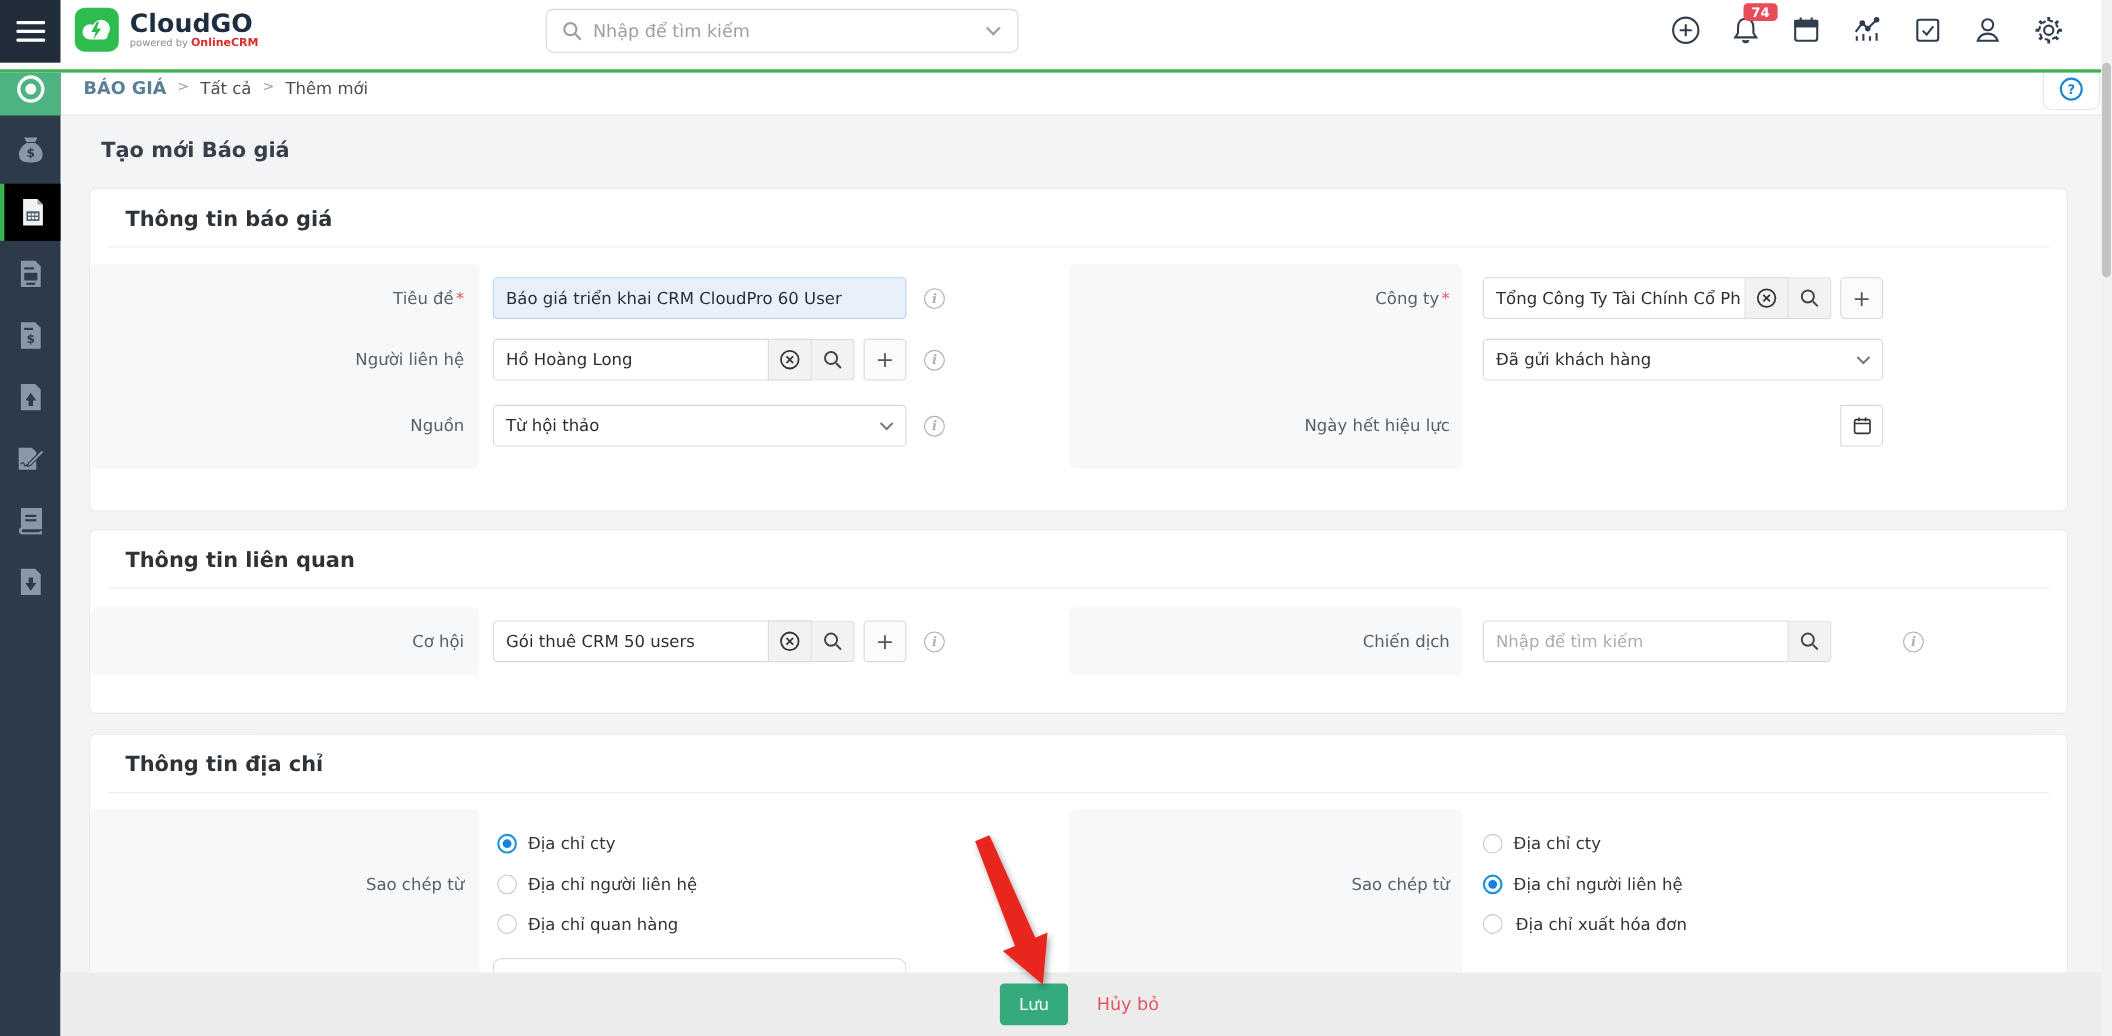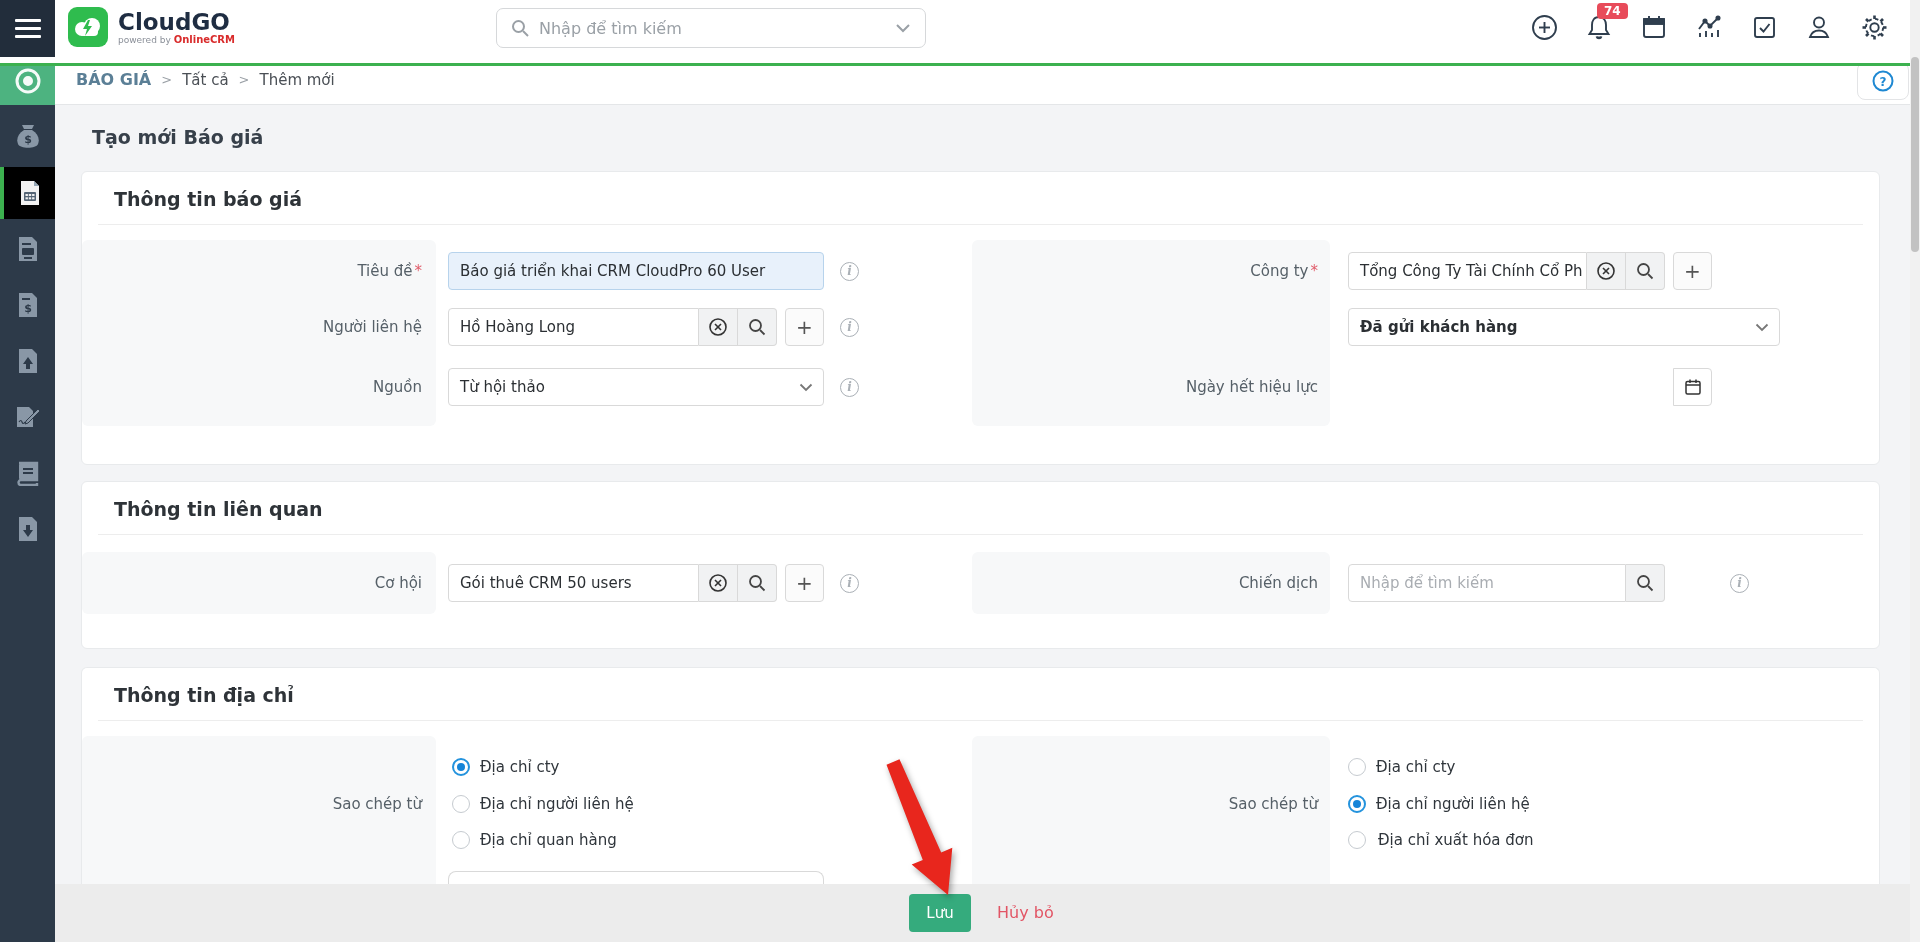--- a/index.html
+++ b/index.html
@@ -13,21 +13,21 @@
   .burger-bars { display:flex; flex-direction:column; }
   .logo-wrap { position:absolute; left:68px; top:7px; display:flex; align-items:center; }
   .logo-mark { width:40px; height:40px; background:#2fbc4e; border-radius:9px; position:relative; }
   .logo-mark svg { position:absolute; left:4px; top:8px; }
   .logo-text { margin-left:10px; }
   .brand { font-size:23px; font-weight:bold; color:#1f2d42; letter-spacing:0; line-height:24px; }
   .powered { font-size:9px; color:#8a8f98; }
   .powered b { color:#d92b2b; font-size:10px; }
   .hsearch { position:absolute; left:496px; top:8px; width:430px; height:40px; background:#fff; border:1px solid #d6d8da; border-radius:7px; display:flex; align-items:center; padding:0 14px; cursor:text; }
   .hsearch .ph { color:#9aa0a6; font-size:16px; margin-left:10px; flex:1; }
-  .hicons { position:absolute; right:32px; top:0; height:54px; display:flex; align-items:center; gap:27px;text-align:right; }
+  .hicons { position:absolute; right:44px; top:0; height:54px; display:flex; align-items:center; gap:27px;text-align:right; }
   .hicon { position:relative; width:28px; height:28px; display:flex; align-items:center; justify-content:center; cursor:pointer; }
   .badge { position:absolute; left:12px; top:-10px; background:#e84b5a; color:#fff; font-size:12px; font-weight:bold; padding:1px 7px; border-radius:4px; }
 
   
   .crumbbar { position:absolute; left:55px; top:57px; width:1884px; height:48px; background:#fff; border-bottom:1px solid #e4e6e8; z-index:20; }
   .crumbs { position:absolute; left:21px; top:13px; display:flex; align-items:center; gap:10px; font-size:15px; }
   .crumb-module { color:#5b7f96; font-weight:600; font-size:16px; cursor:pointer; }
   .crumb-sep { color:#9aa0a6; font-size:13px; }
   .crumb-link { color:#4a4f55; cursor:pointer; }
   .help-btn { position:absolute; right:30px; top:5px; width:52px; height:38px; background:#fff; border:1px solid #e3e4e6; border-radius:8px; display:flex; align-items:center; justify-content:center; cursor:pointer; }
@@ -318,21 +318,21 @@
         </svg>
       </div>
     <div class="addon mid last" style="left:1544px; top:80px;">
         <svg class="ic" width="18" height="18" viewBox="0 0 18 18" fill="none" stroke="#444" stroke-width="1.8">
           <circle cx="7.5" cy="7.5" r="5.5"></circle>
           <line x1="12" y1="12" x2="16.5" y2="16.5"></line>
         </svg>
       </div>
     <div class="sq-btn" style="left:1591px; top:80px;">+</div>
 
-    <div class="sel" style="left:1266px; top:136px; width:432px;font-weight:bold;"><span>Đã gửi khách hàng</span><svg class="ic" width="14" height="9" viewBox="0 0 14 9" fill="none" stroke="#777" stroke-width="1.8">
+    <div class="sel" style="left:1266px; top:136px; width:364px;"><span>Đã gửi khách hàng</span><svg class="ic" width="14" height="9" viewBox="0 0 14 9" fill="none" stroke="#777" stroke-width="1.8">
           <polyline points="1.5,1.5 7,7 12.5,1.5"></polyline>
         </svg></div>
 
     <div class="lbl" style="left:896px; top:196px; width:340px;"><span>Ngày hết hiệu lực</span></div>
     <div class="datebtn" style="left:1591px; top:196px;">
         <svg class="ic" width="18" height="18" viewBox="0 0 18 18" fill="none" stroke="#333" stroke-width="1.5">
           <rect x="2" y="3.5" width="14" height="12.5" rx="1.5"></rect>
           <line x1="2" y1="7" x2="16" y2="7"></line>
           <line x1="6" y1="1.5" x2="6" y2="5"></line>
           <line x1="12" y1="1.5" x2="12" y2="5"></line>

